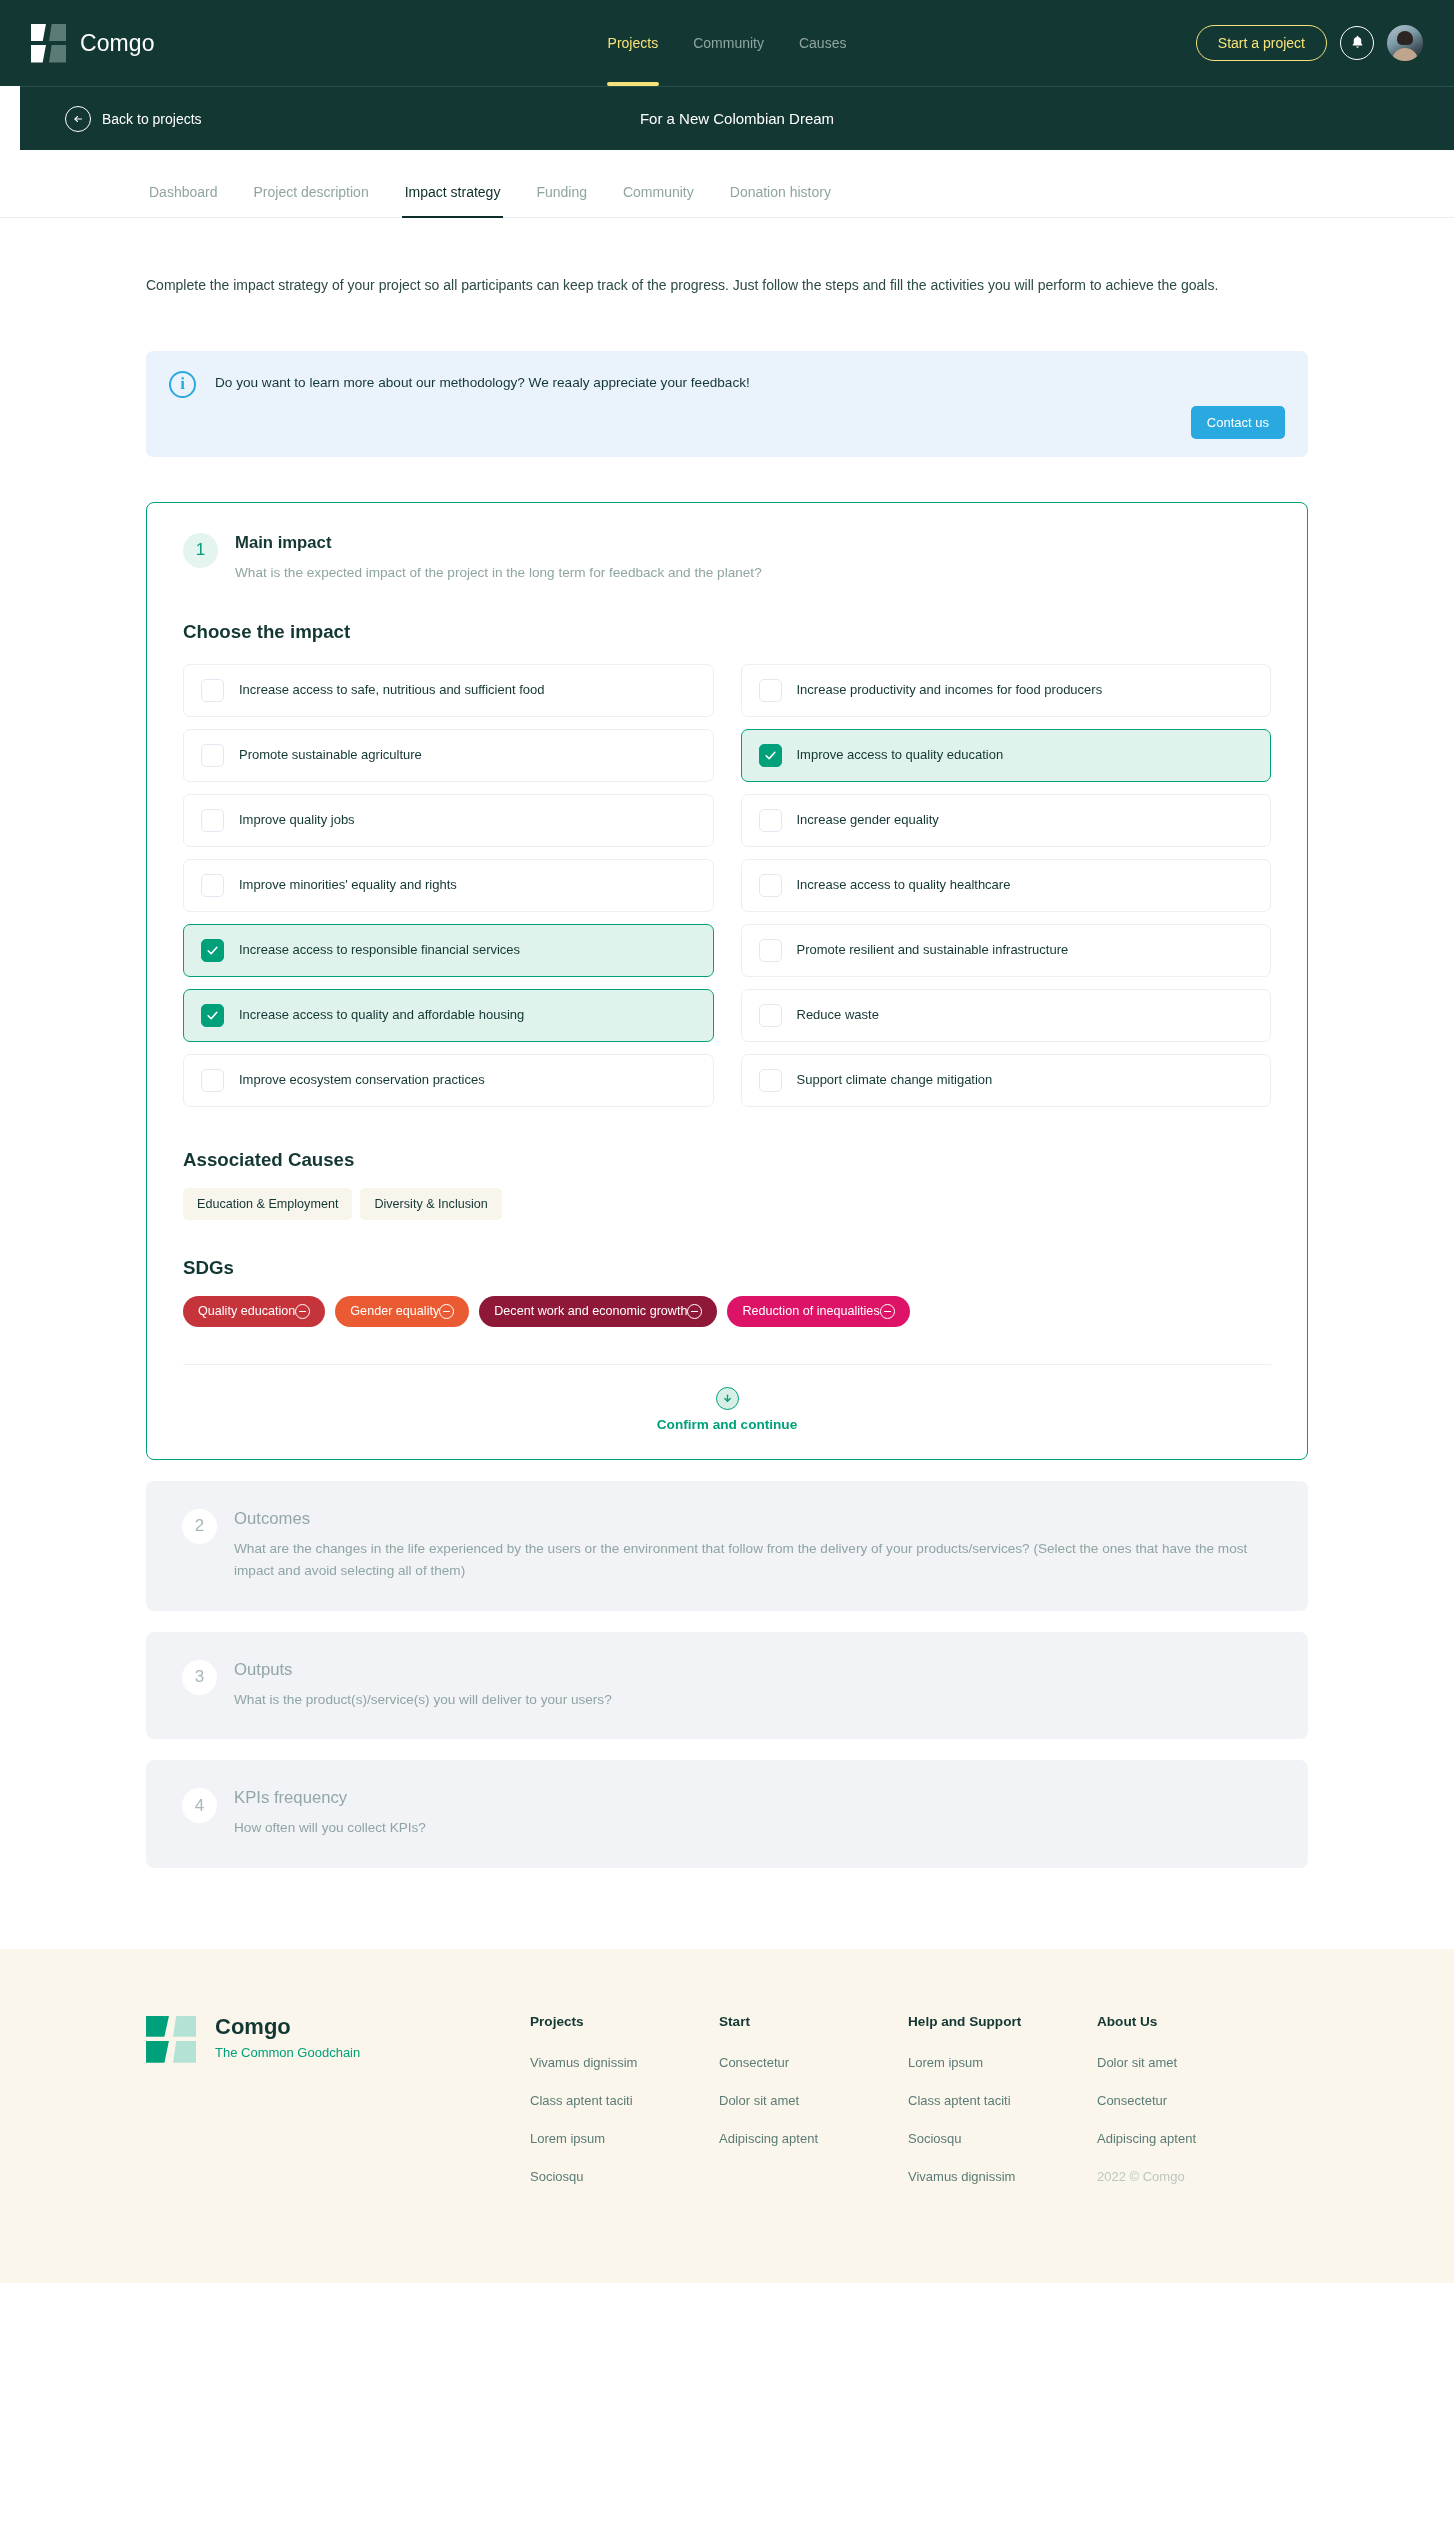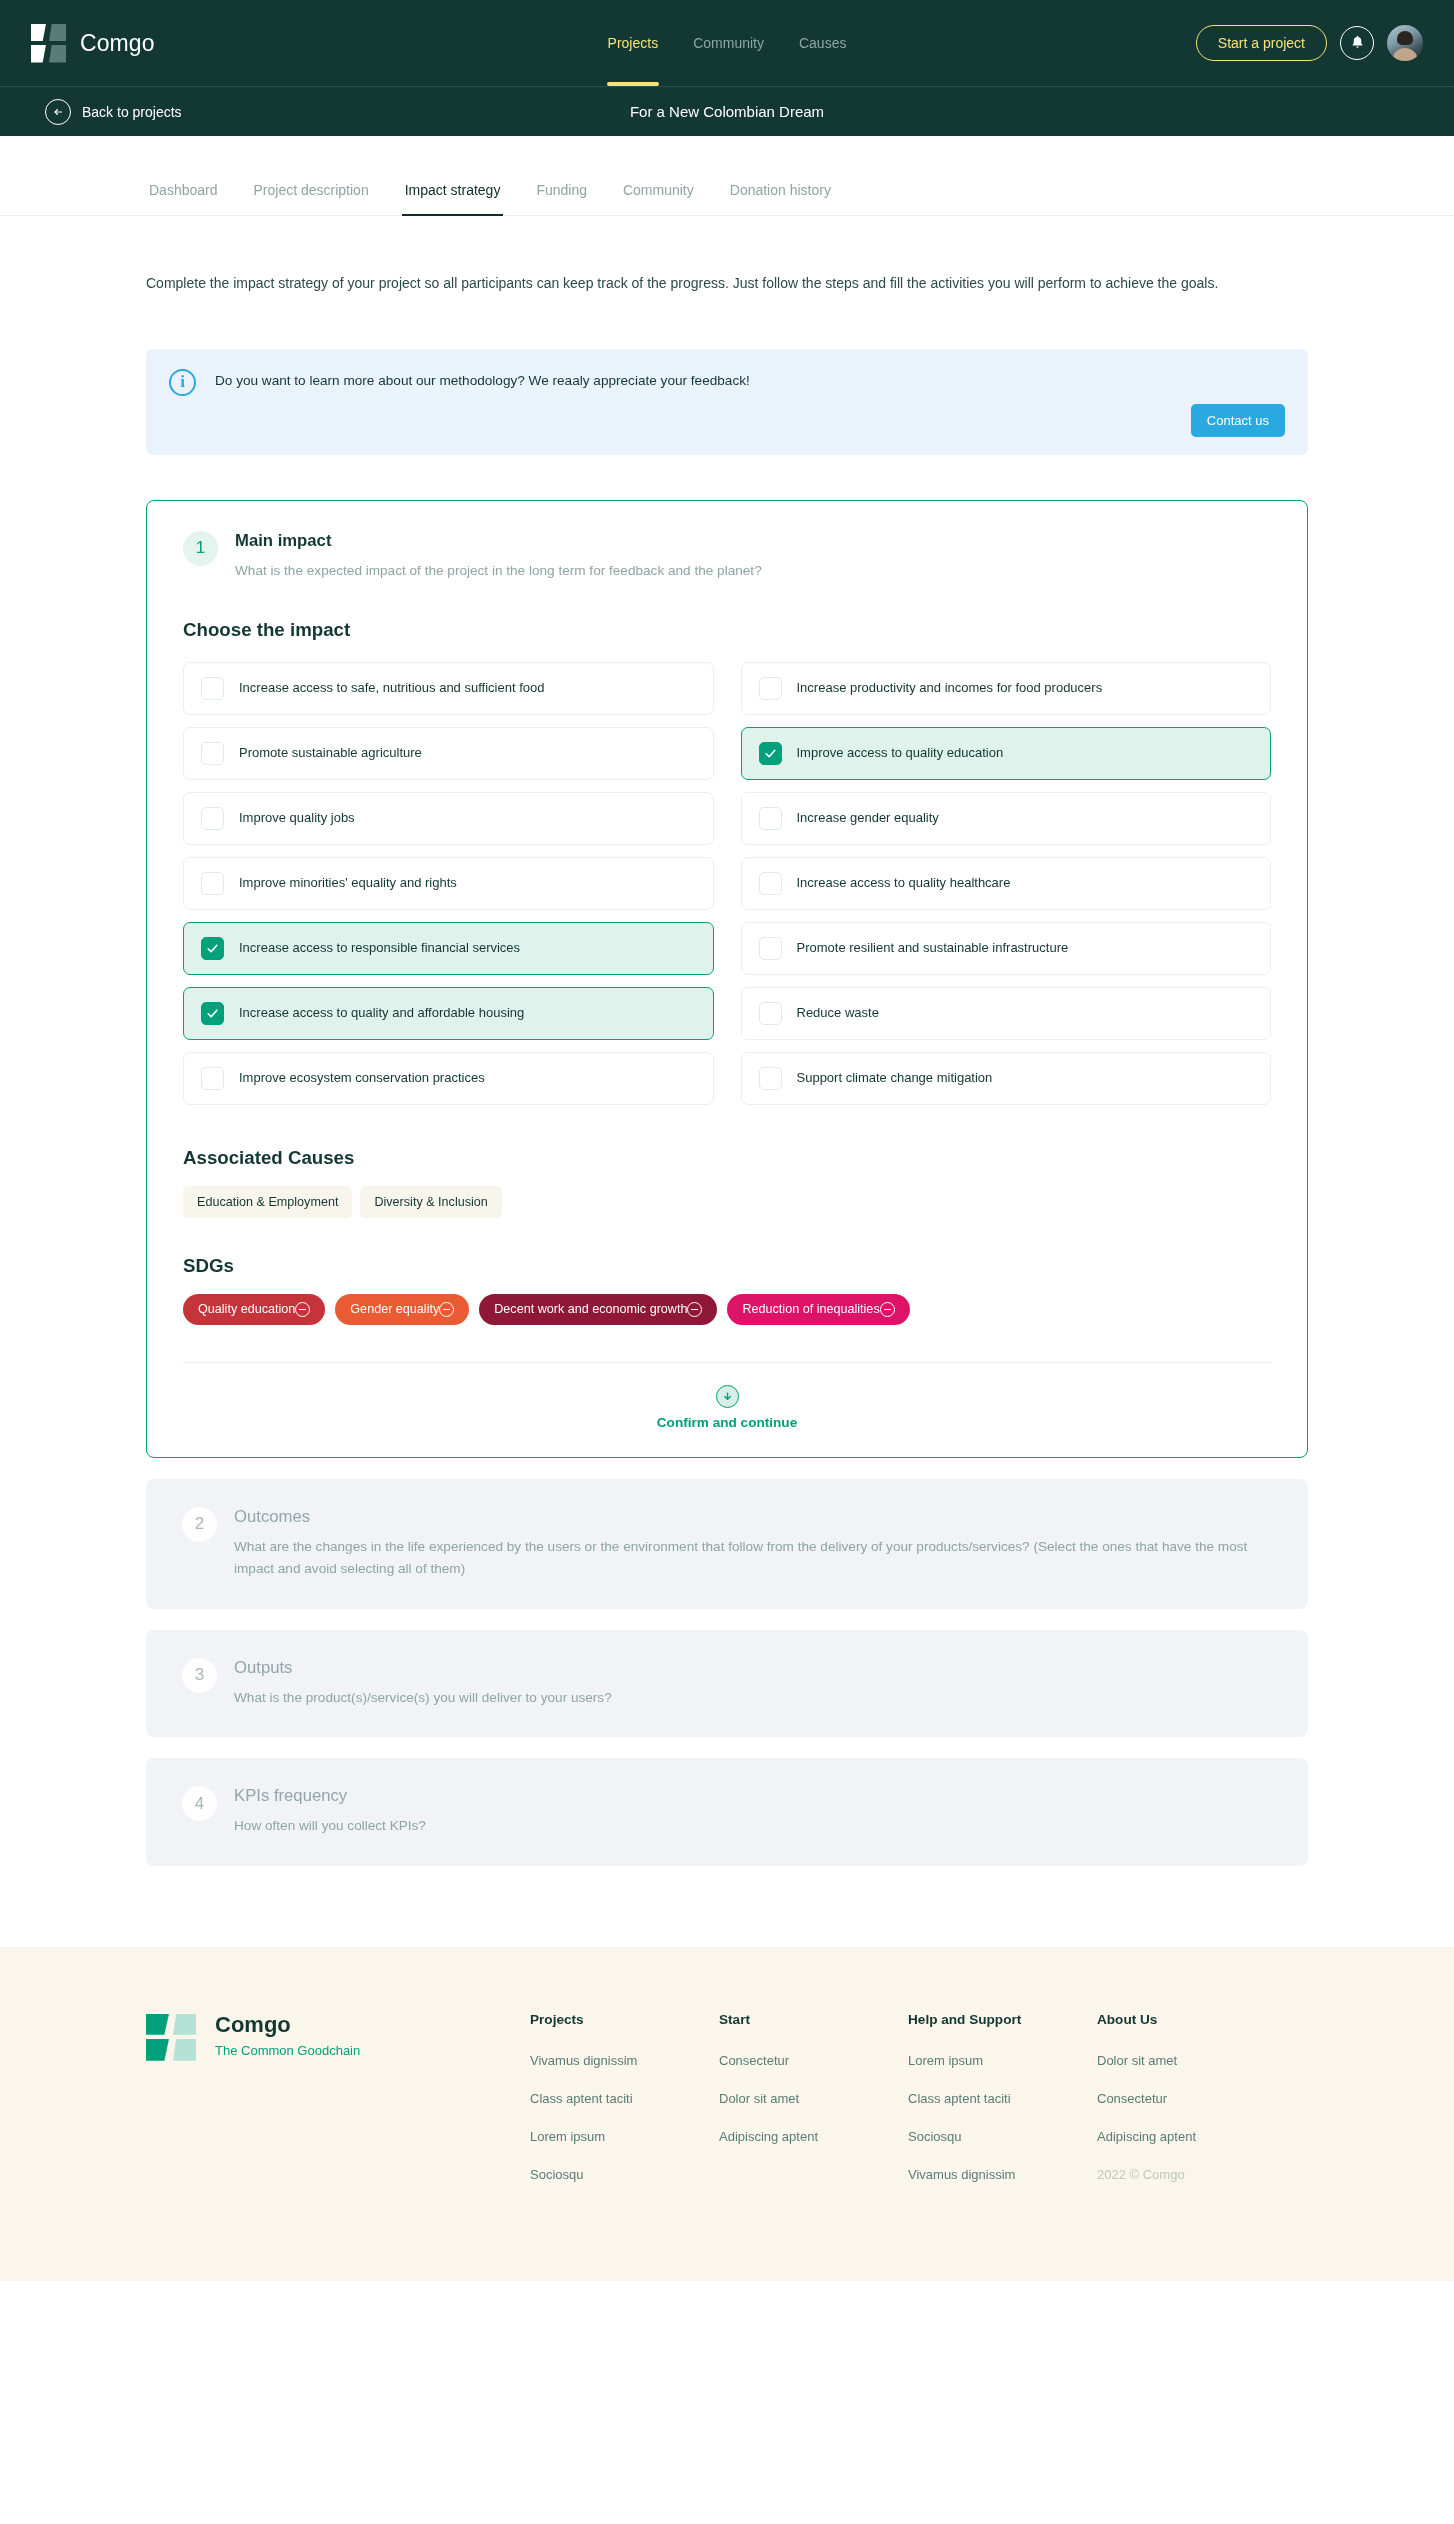--- a/index.html
+++ b/index.html
@@ -71,37 +71,37 @@
     content: ""; position: absolute; left: 10px; top: 6px; width: 16px; height: 14px;
     background: #2c2422; border-radius: 8px 8px 5px 5px;
   }
   .avatar::after {
     content: ""; position: absolute; left: 5px; bottom: 0; width: 26px; height: 13px;
     background: #c0a58d; border-radius: 13px 13px 0 0;
   }
 
   
   .subheader {
-    background: #133733; height: 50px; display: flex; align-items: center;
-    padding: 0 31px; position: relative; border-top: 0.5px solid #27504b;
+    background: #133733; height: 64px; display: flex; align-items: center;
+    padding: 0 31px; position: relative; border-top: 0.5px solid #27504b; margin-left: 20px;
   }
   .back-btn { display: flex; align-items: center; gap: 11px; cursor: pointer; margin-left: 14px; }
   .back-circle {
     width: 26px; height: 26px; border-radius: 50%; border: 1px solid #ffffff;
     display: flex; align-items: center; justify-content: center;
   }
   .back-label { color: #ffffff; font-size: 14px; }
   .project-title {
     position: absolute; left: 0; right: 0; text-align: center;
     color: #ffffff; font-size: 15px; pointer-events: none;
   }
 
   
   .tabsbar {
-    background: #ffffff; height: 80px; display: flex; align-items: flex-end;
+    background: #ffffff; height: 68px; display: flex; align-items: flex-end;
     padding: 0 146px; border-bottom: 1px solid #eceef0; gap: 30px;
   }
   .tab {
     font-size: 14px; color: #8fa5a2; padding: 0 3px 17px 3px;
     position: relative; cursor: pointer; white-space: nowrap;
   }
   .tab.active { color: #0d2d2a; font-weight: normal; }
   .tab.active::after {
     content: ""; position: absolute; left: 0; right: 0; bottom: -1px;
     height: 2.5px; background: #0d2d2a;

